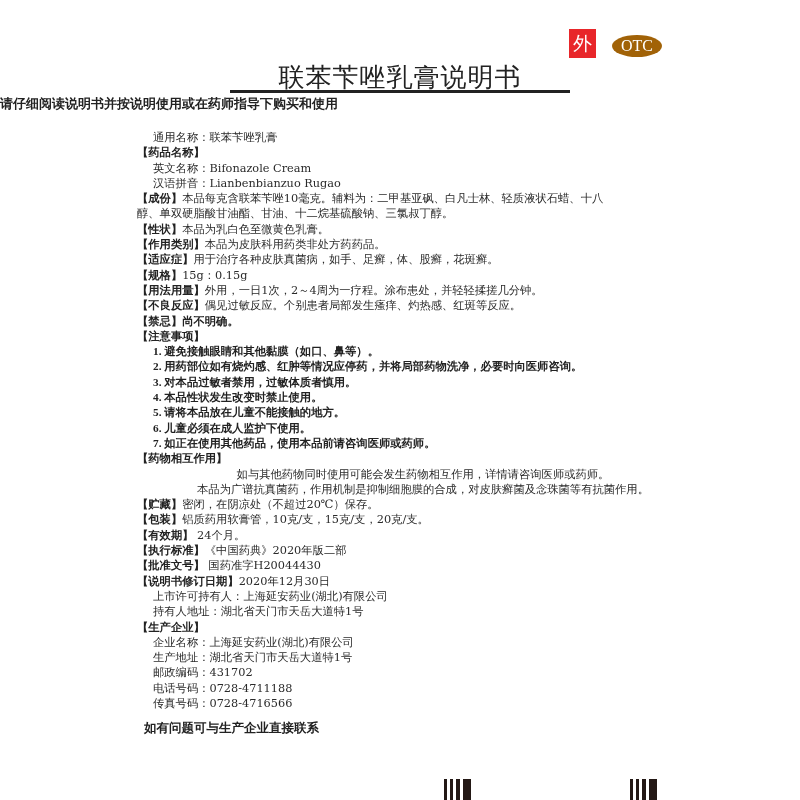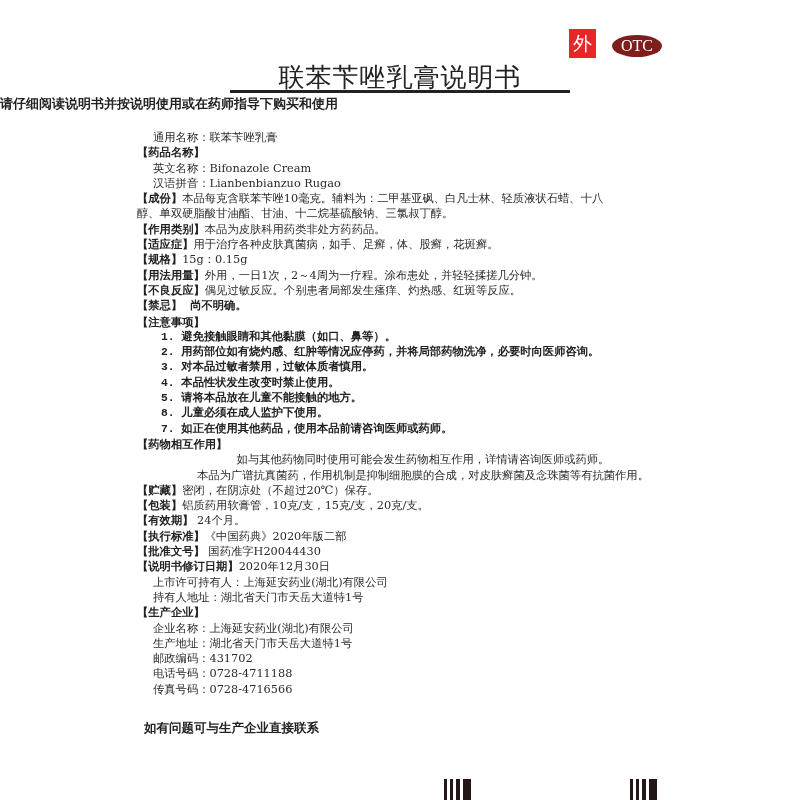--- a/index.html
+++ b/index.html
@@ -2,33 +2,33 @@
 <html><head>
   <meta charset="utf-8">
   <style>
     html, body { margin: 0; padding: 0; background: #ffffff; }
     body { width: 800px; height: 800px; position: relative; overflow: hidden;
            font-family: "DejaVu Serif", "Liberation Serif", serif; color: #2a2a2a; }
     .badge-wai { position: absolute; left: 569px; top: 29px; width: 27px; height: 29px;
                  background: #e8262a; color: #fff; font-family: "DejaVu Sans", sans-serif;
                  font-size: 19px; line-height: 29px; text-align: center; }
     .badge-otc { position: absolute; left: 612px; top: 35px; width: 50px; height: 22px;
-                 background: #7f1d1d; color: #fff; border-radius: 50%;
+                 background: #a16207; color: #fff; border-radius: 50%;
                  font-family: "Liberation Serif", serif; font-size: 16px; line-height: 22px; text-align: center; }
     .title { position: absolute; left: 0; width: 800px; top: 60px; text-align: center;
              font-family: Liberation Mono, monospace; font-size: 26px; color: #222; letter-spacing: 1px; }
     .rule { position: absolute; left: 230px; width: 340px; top: 90px; height: 3px; background: #222; }
     .subtitle { position: absolute; left: 0; width: 800px; top: 95px; 
                 font-family: "DejaVu Sans", sans-serif; font-weight: bold; font-size: 13px; color: #222; }
     .content { position: absolute; left: 137px; top: 130px; width: 560px; font-size: 11.3px; line-height: 15.3px; }
     .line { white-space: nowrap; }
     .h { font-family: "DejaVu Sans", sans-serif; font-weight: bold; color: #222; }
     .ind { padding-left: 12px; text-align: center; }
     .ind2 { padding-left: 16px; }
-    .bold { font-family: Liberation Mono, monospace; font-weight: bold; color: #222; margin-left: 8px; }
+    .bold { font-family: Liberation Serif, serif; font-weight: bold; color: #222; }
     .contact { position: absolute; left: 144px; top: 720px; font-family: "DejaVu Sans", sans-serif;
                font-weight: bold; font-size: 12.5px; color: #222; text-align: right; }
     .barcode { position: absolute; top: 779px; height: 21px; display: flex; gap: 3px; }
     .barcode span { display: block; background: #231815; height: 21px; }
   </style>
 </head>
 <body>
 
 <div class="badge-wai">外</div>
 <div class="badge-otc">OTC</div>
@@ -38,34 +38,35 @@
 
 <div class="content">
   <div class="line ind2">通用名称：联苯苄唑乳膏</div>
   <div class="line"><span class="h">【药品名称】</span></div>
   <div class="line ind2">英文名称：Bifonazole Cream</div>
   <div class="line ind2">汉语拼音：Lianbenbianzuo Rugao</div>
 
   <div class="line"><span class="h">【成份】</span><span>本品每克含联苯苄唑10毫克。辅料为：二甲基亚砜、白凡士林、轻质液状石蜡、十八</span></div>
   <div class="line">醇、单双硬脂酸甘油酯、甘油、十二烷基硫酸钠、三氯叔丁醇。</div>
 
+  <div class="line"><span class="h">【性状】</span><span>本品为乳白色至微黄色乳膏。</span></div>
   <div class="line"><span class="h">【作用类别】</span><span>本品为皮肤科用药类非处方药药品。</span></div>
   <div class="line"><span class="h">【适应症】</span><span>用于治疗各种皮肤真菌病，如手、足癣，体、股癣，花斑癣。</span></div>
   <div class="line"><span class="h">【规格】</span><span>15g：0.15g</span></div>
   <div class="line"><span class="h">【用法用量】</span><span>外用，一日1次，2～4周为一疗程。涂布患处，并轻轻揉搓几分钟。</span></div>
   <div class="line"><span class="h">【不良反应】</span><span>偶见过敏反应。个别患者局部发生瘙痒、灼热感、红斑等反应。</span></div>
   <div class="line"><span class="h">【禁忌】</span><span class="bold">尚不明确。</span></div>
 
   <div class="line"><span class="h">【注意事项】</span></div>
   <div class="line ind2 bold">1. 避免接触眼睛和其他黏膜（如口、鼻等）。</div>
   <div class="line ind2 bold">2. 用药部位如有烧灼感、红肿等情况应停药，并将局部药物洗净，必要时向医师咨询。</div>
   <div class="line ind2 bold">3. 对本品过敏者禁用，过敏体质者慎用。</div>
   <div class="line ind2 bold">4. 本品性状发生改变时禁止使用。</div>
   <div class="line ind2 bold">5. 请将本品放在儿童不能接触的地方。</div>
-  <div class="line ind2 bold">8. 儿童必须在成人监护下使用。</div>
+  <div class="line ind2 bold">6. 儿童必须在成人监护下使用。</div>
   <div class="line ind2 bold">7. 如正在使用其他药品，使用本品前请咨询医师或药师。</div>
 
   <div class="line"><span class="h">【药物相互作用】</span></div>
   <div class="line ind">如与其他药物同时使用可能会发生药物相互作用，详情请咨询医师或药师。</div>
   <div class="line ind">本品为广谱抗真菌药，作用机制是抑制细胞膜的合成，对皮肤癣菌及念珠菌等有抗菌作用。</div>
 
   <div class="line"><span class="h">【贮藏】</span><span>密闭，在阴凉处（不超过20℃）保存。</span></div>
   <div class="line"><span class="h">【包装】</span><span>铝质药用软膏管，10克/支，15克/支，20克/支。</span></div>
   <div class="line"><span class="h">【有效期】</span><span> 24个月。</span></div>
   <div class="line"><span class="h">【执行标准】</span><span>《中国药典》2020年版二部</span></div>

